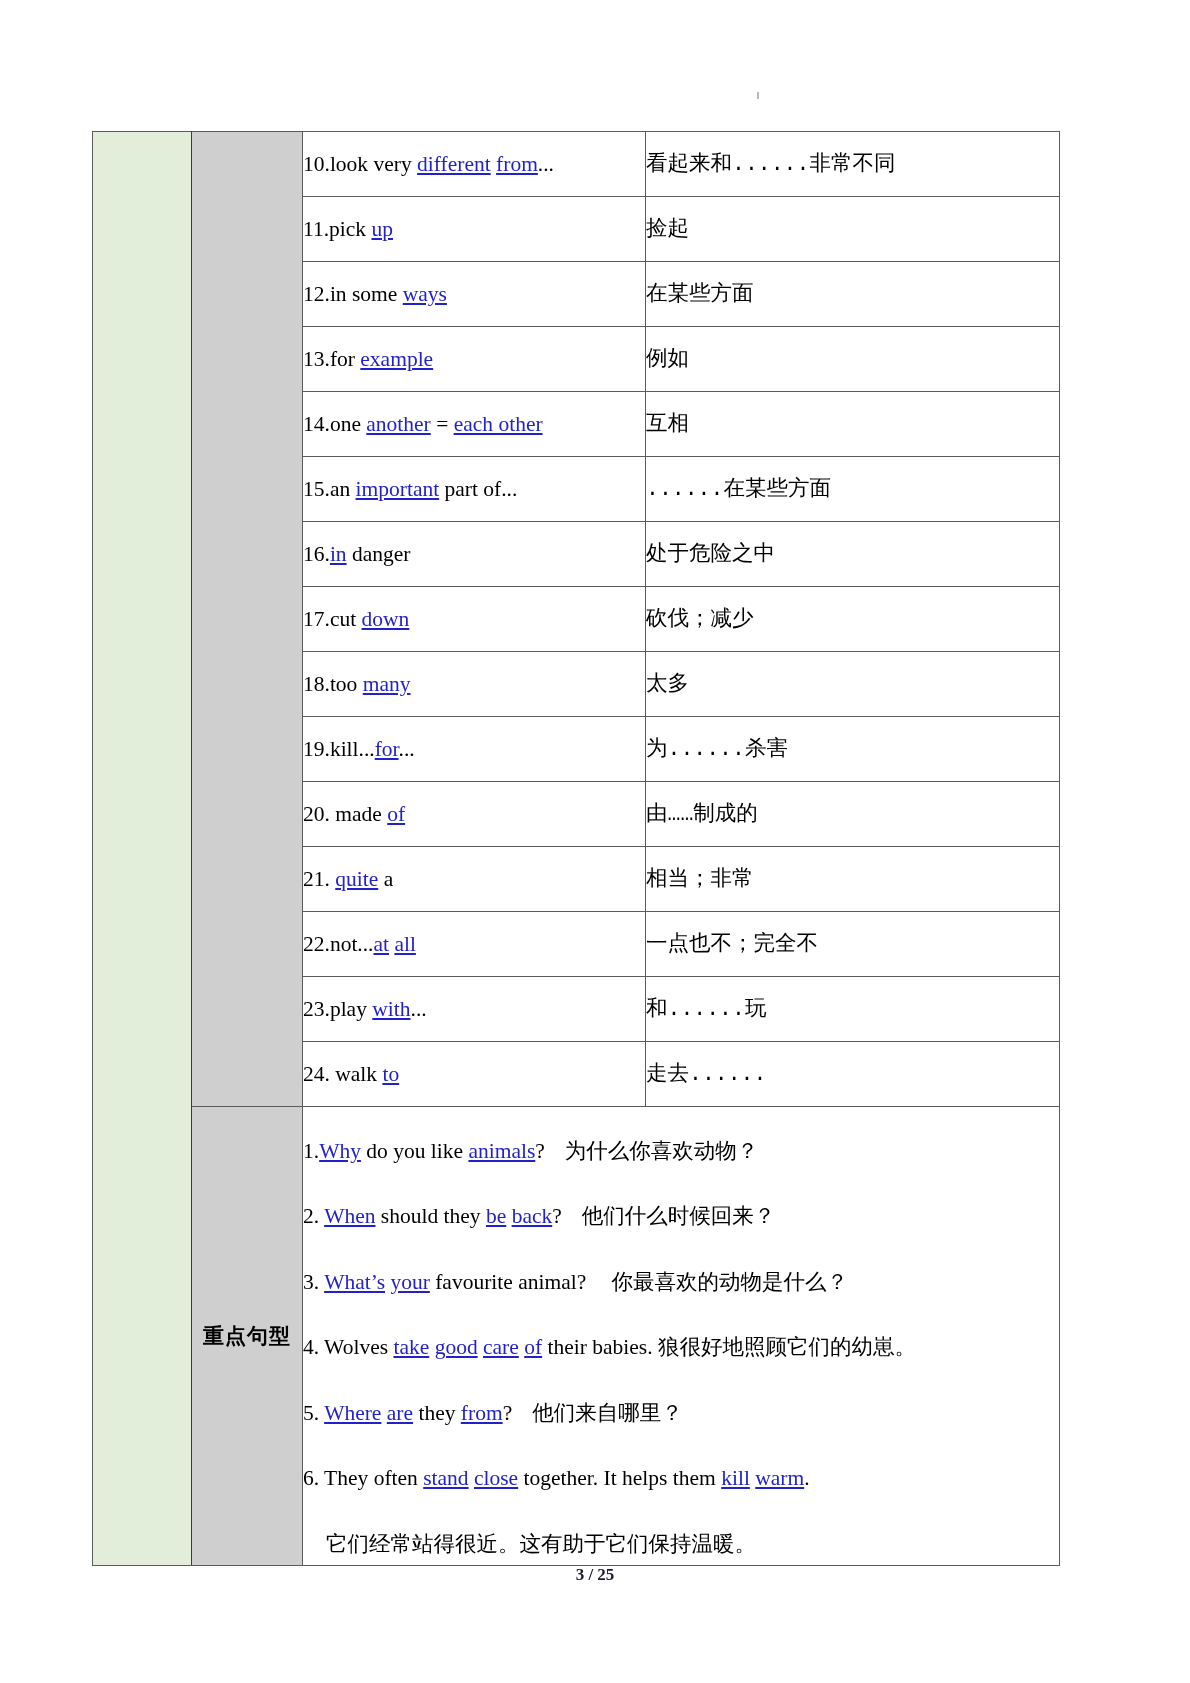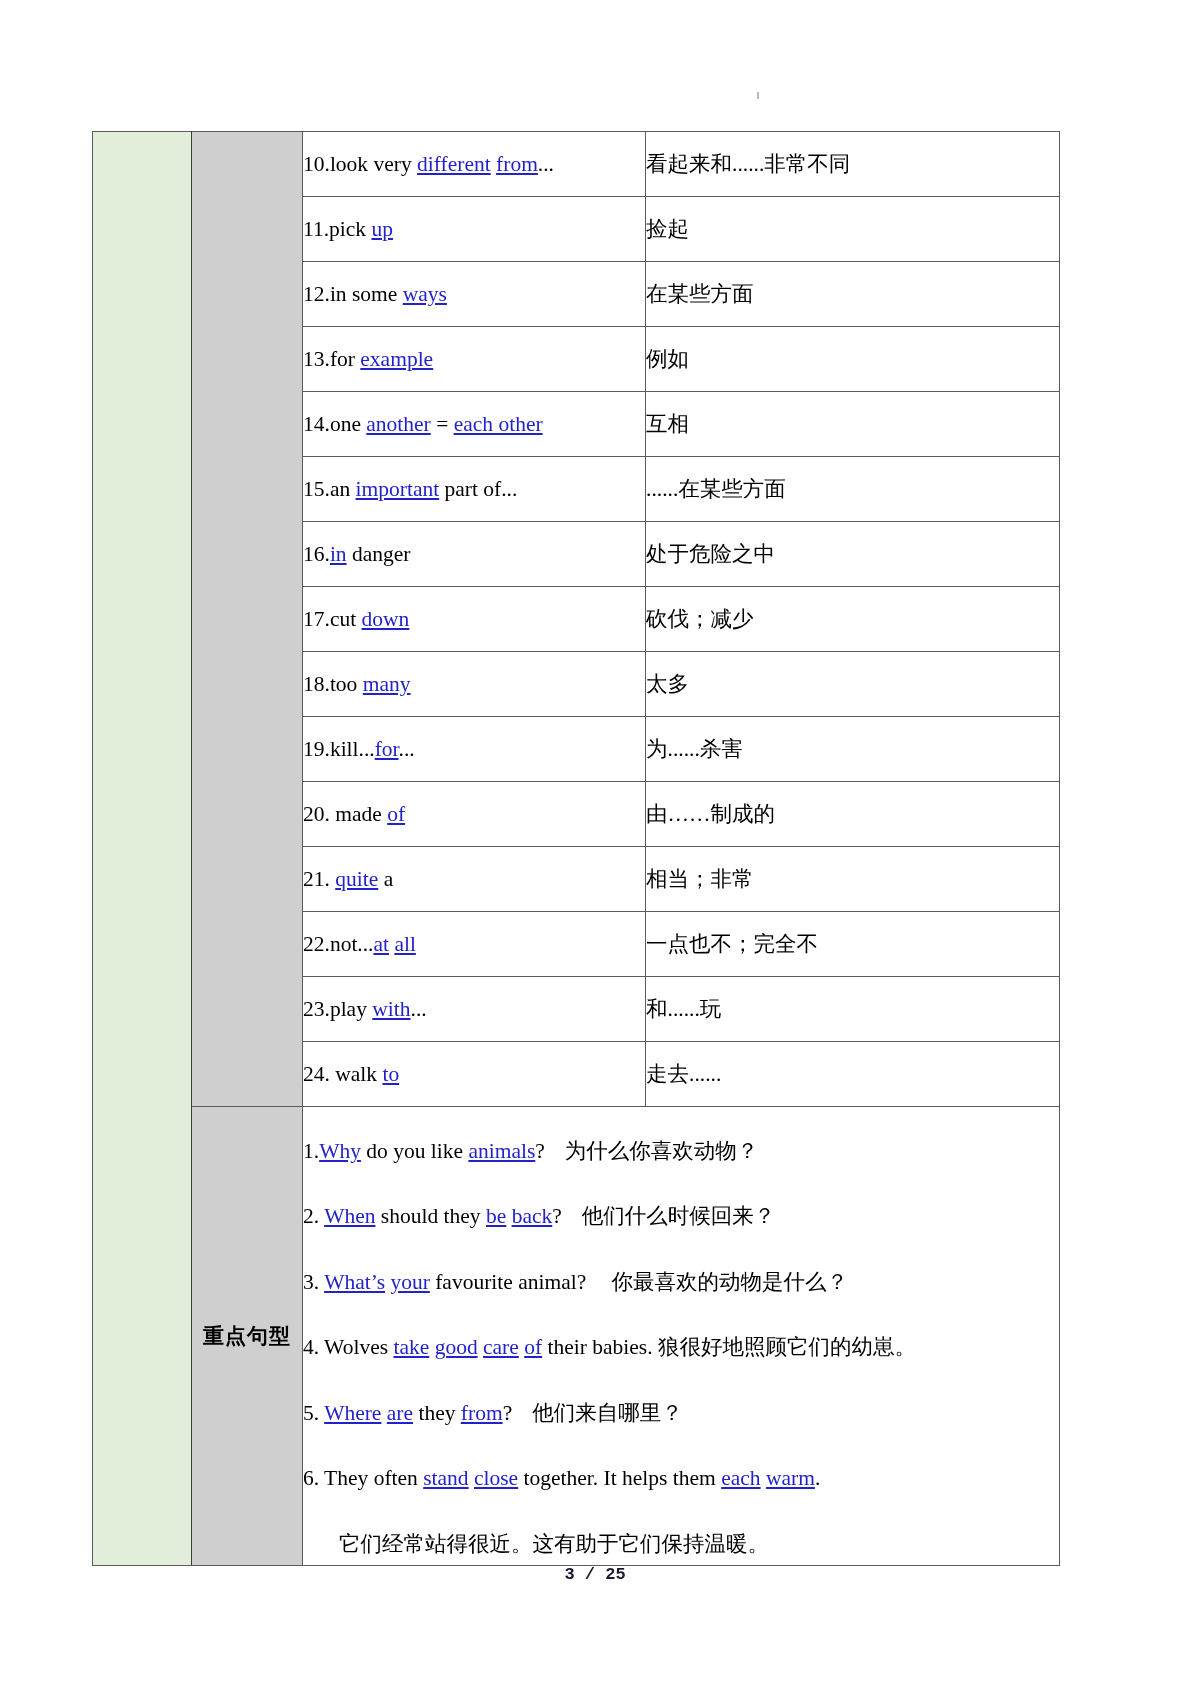--- a/index.html
+++ b/index.html
@@ -63,56 +63,56 @@
     padding: 0 0 0 12px;
     font-size: 21.5px;
     line-height: 1.25;
     white-space: nowrap;
   }
   .trans-cell {
     height: 64px;
     padding: 0 0 0 14px;
     font-size: 21.5px;
     line-height: 1.25;
-    font-family: Liberation Serif, serif;
+    font-family: Liberation Mono, monospace;
     white-space: nowrap;
   }
   .kw {
     color: #2222cc;
     text-decoration: underline;
   }
   .sent-cell {
     padding: 10px 10px 12px 12px;
     font-size: 21.5px;
     line-height: 1.93;
   }
   .sent-line {
     white-space: nowrap;
     margin-top: 24px;
   }
   .sent-line.indent {
-    padding-left: 36px;
+    padding-left: 23px;
   }
   .sent-gap { display:inline-block; width: 20px; }
   .label-cell {
     background: #cfcfcf;
     text-align: center;
     vertical-align: middle;
     font-weight: bold;
     font-size: 21px;
     letter-spacing: 1px;
     margin-left: 9px;
   }
   .footer {
     position: absolute;
     left: 0;
     top: 1565px;
     width: 1190px;
     text-align: center;
-    font-family: Liberation Mono, monospace;
+    font-family: Liberation Serif, serif;
     font-size: 17px;
     font-weight: bold;
     color: #1a1a2e;
   }
 </style>
 </head>
 <body>
 
 <div class="page">
 
@@ -184,21 +184,21 @@
           <td class="col-trans trans-cell">走去......</td>
         </tr>
         <tr>
           <td class="label-cell">重点句型</td>
           <td class="sent-cell" colspan="2">
             <div class="sent-line"><span>1.</span><span class="kw">Why</span><span> do you like </span><span class="kw">animals</span><span>?</span><span class="sent-gap"></span><span>为什么你喜欢动物？</span></div>
             <div class="sent-line"><span>2. </span><span class="kw">When</span><span> should they </span><span class="kw">be</span><span> </span><span class="kw">back</span><span>?</span><span class="sent-gap"></span><span>他们什么时候回来？</span></div>
             <div class="sent-line"><span>3. </span><span class="kw">What’s</span><span> </span><span class="kw">your</span><span> favourite animal?</span><span class="sent-gap"></span><span>  你最喜欢的动物是什么？</span></div>
             <div class="sent-line"><span>4. Wolves </span><span class="kw">take</span><span> </span><span class="kw">good</span><span> </span><span class="kw">care</span><span> </span><span class="kw">of</span><span> their babies.  狼很好地照顾它们的幼崽。</span></div>
             <div class="sent-line"><span>5. </span><span class="kw">Where</span><span> </span><span class="kw">are</span><span> they </span><span class="kw">from</span><span>?</span><span class="sent-gap"></span><span>他们来自哪里？</span></div>
-            <div class="sent-line"><span>6. They often </span><span class="kw">stand</span><span> </span><span class="kw">close</span><span> together. It helps them </span><span class="kw">each</span><span> </span><span class="kw">warm</span><span>.</span></div>
+            <div class="sent-line"><span>6. They often </span><span class="kw">stand</span><span> </span><span class="kw">close</span><span> together. It helps them </span><span class="kw">kill</span><span> </span><span class="kw">warm</span><span>.</span></div>
             <div class="sent-line indent"><span>它们经常站得很近。这有助于它们保持温暖。</span></div>
           </td>
         </tr>
       </tbody>
   </table>
 
   <div class="footer">3 / 25</div>
 
 </div>
 

